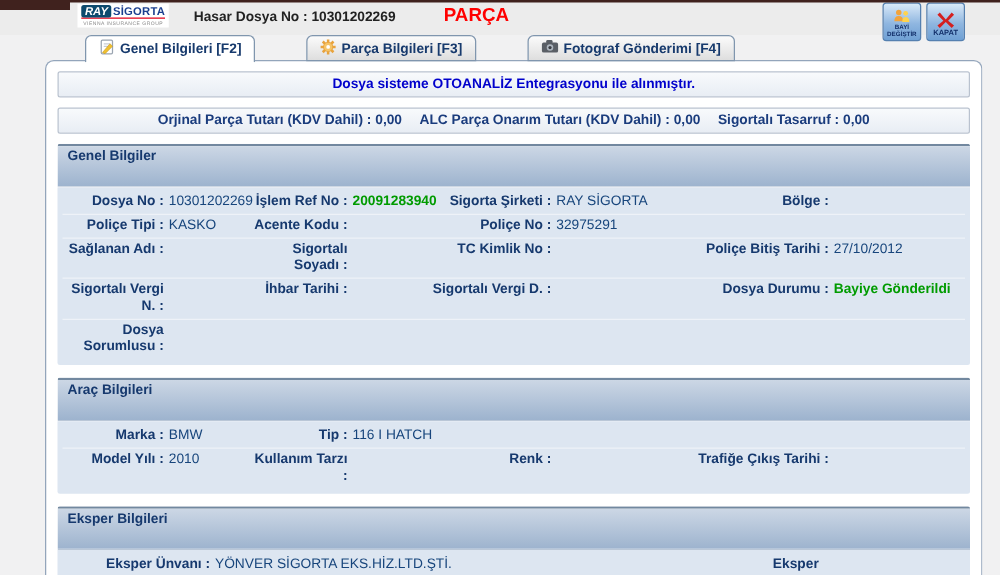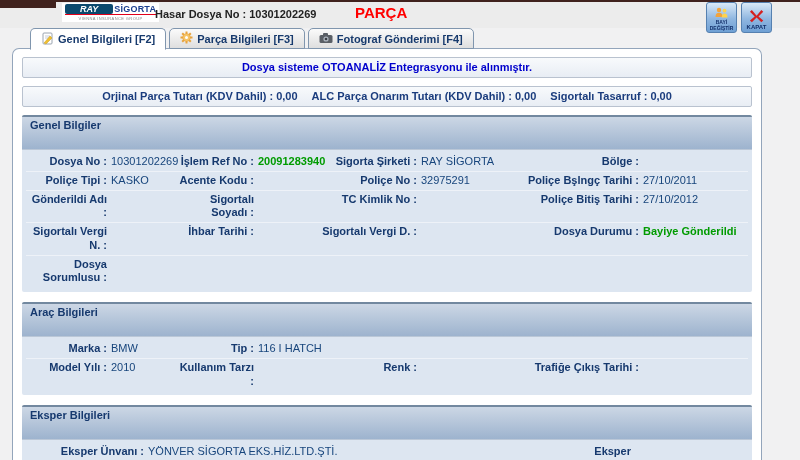--- a/index.html
+++ b/index.html
@@ -7,43 +7,43 @@
     font-family:"Liberation Sans","DejaVu Sans",sans-serif; background:#f1f1f2; }
 
   .top-strip { position:absolute; top:0; left:0; width:800px; height:2px; background:#40221e; z-index:5; }
   .top-strip-left { position:absolute; top:0; left:0; width:56px; height:8px; background:#40221e; z-index:5; }
 
   .header { position:absolute; top:0; left:0; width:800px; height:28px; background:#ececec; }
 
   .logo { position:absolute; left:62px; top:3px; background:#fff; padding:1px 3px; }
   .logo-top { display:flex; align-items:center; }
   .logo-ray { background:#0c4a6e; color:#fff; font-weight:bold; font-style:italic;
-    font-size:9px; padding:0 15px; border-radius:2px; }
+    font-size:9px; padding:0 3px; border-radius:2px; }
   .logo-sigorta { color:#1b3f8f; font-weight:bold; font-size:9px; letter-spacing:.2px; margin-left:1px; }
   .logo-sub { border-top:1px solid #e2001a; color:#8a8a8a; font-size:4px; letter-spacing:.4px;
     text-align:center; padding-top:1px; }
 
   .file-no { position:absolute; left:155px; top:8px; font-size:11px; font-weight:bold; color:#222; }
   .page-title { position:absolute; left:355px; top:4px; font-size:15px; font-weight:bold; color:#ff0000; }
 
   .hbtn { position:absolute; top:2px; width:31px; height:31px; border:1px solid #5580b0; border-radius:3px;
     background:linear-gradient(#d9e9f8,#8fb6e0 55%,#6fa0d4); display:flex; flex-direction:column;
     align-items:center; justify-content:flex-end; cursor:pointer; padding-bottom:1px; }
   .hbtn .blabel { font-size:5px; font-weight:bold; color:#13306b; text-align:center; line-height:1.1; }
   .hbtn-bayi { right:63px; }
   .hbtn-kapat { right:28px; }
   .hbtn svg { display:block; }
 
   .tab-bar { position:absolute; top:28px; left:30px; display:flex; gap:3px; z-index:3; }
   .tab { display:flex; align-items:center; gap:4px; height:21px; padding:0 10px;
     border:1px solid #8096ae; border-radius:5px 5px 0 0; font-size:11px; font-weight:bold;
-    color:#173a6d; background:linear-gradient(#fbfbfb,#dedede); cursor:pointer; }
+    color:#173a6d; background:linear-gradient(#fbfbfb,#dedede); cursor:pointer;margin-left:38px; }
   .tab.active { background:#fff; border-bottom:1px solid #fff; height:22px; }
 
-  .panel { position:absolute; top:48px; left:12px; width:750px; bottom:0; background:#fff;
+  .panel { position:absolute; top:48px; left:36px; width:750px; bottom:0; background:#fff;
     border:1px solid #93a5bb; border-bottom:none; border-radius:7px 7px 0 0;
     padding:8px 7px; overflow:hidden; }
 
   .msg { margin:0 2px 8px 2px; border:1px solid #b9c2cf; border-radius:2px;
     background:linear-gradient(#f8fafc,#e8edf4); text-align:center;
     font-size:11px; font-weight:bold; padding:3px 0 4px; }
   .msg-blue { color:#0000cc; }
   .msg-navy { color:#1a3c7d; }
   .tot { margin:0 7px; white-space:nowrap; }
   .tot .tv { font-weight:bold; }
@@ -179,28 +179,24 @@
               <span class="val">KASKO</span>
             </div>
             <div class="cell">
               <span class="lbl">Acente Kodu :</span>
               <span class="val"></span>
             </div>
             <div class="cell">
               <span class="lbl">Poliçe No :</span>
               <span class="val">32975291</span>
             </div>
-            <div class="cell">
-              <span class="lbl">Poliçe Bşlngç Tarihi :</span>
-              <span class="val">27/10/2011</span>
-            </div>
-          </div>
-          <div class="row cols4">
-            <div class="cell">
-              <span class="lbl">Gönderildi Adı :</span>
+          </div>
+          <div class="row cols4">
+            <div class="cell">
+              <span class="lbl">Sağlanan Adı :</span>
               <span class="val"></span>
             </div>
             <div class="cell">
               <span class="lbl">Sigortalı Soyadı :</span>
               <span class="val"></span>
             </div>
             <div class="cell">
               <span class="lbl">TC Kimlik No :</span>
               <span class="val"></span>
             </div>

